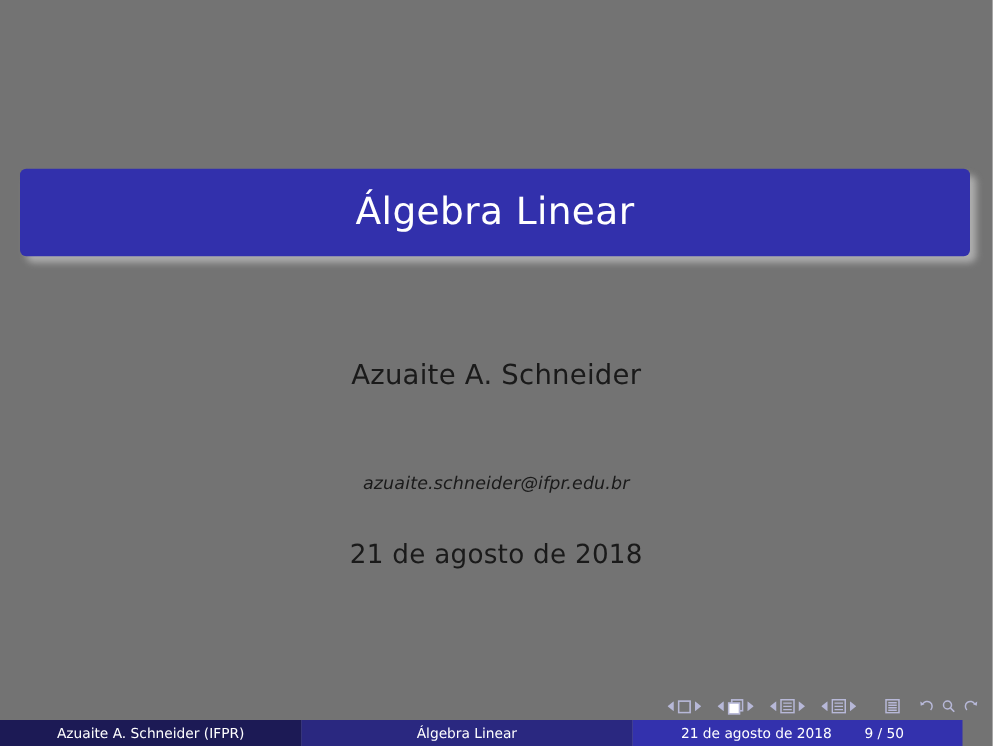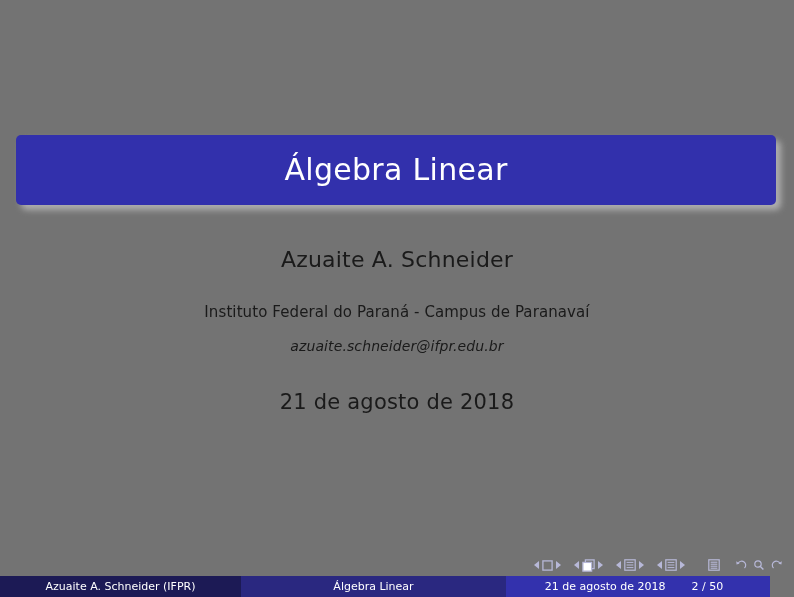--- a/index.html
+++ b/index.html
@@ -65,20 +65,21 @@
   }
 
   
   .centered-line {
     position: absolute;
     left: 0;
     width: 794px;
     text-align: center;
     color: #1a1a1a;
     white-space: nowrap;
+    margin-top: 41px;
   }
   #author-line {
     top: 247px;
     font-size: 22px;
     letter-spacing: 0.2px;
   }
   #institute-line {
     top: 303px;
     font-size: 15px;
     letter-spacing: 0.1px;
@@ -167,21 +168,20 @@
 
   <div id="titleblock-wrap">
     <div id="titleblock-shadow"></div>
     <div id="titleblock">
       <span id="title-text">Álgebra Linear</span>
     </div>
   </div>
 
   <div class="centered-line" id="author-line">Azuaite A. Schneider</div>
 
-  <div class="centered-line" id="institute-line">Instituto Federal do Paraná - Campus de Paranavaí</div>
 
   <div class="centered-line" id="email-line">azuaite.schneider@ifpr.edu.br</div>
 
   <div class="centered-line" id="date-line">21 de agosto de 2018</div>
 
   <div id="nav-symbols">
 
     <div class="nav-group">
       <svg class="nav-icon tri" width="6" height="8" viewBox="0 0 6 8">
           <polygon points="5,0 5,8 0,4" fill="#b7b8d8"></polygon>
@@ -262,17 +262,17 @@
       </svg>
     </div>
 
   </div>
 
   <div id="footer">
     <div class="footer-seg" id="footer-author">Azuaite A. Schneider (IFPR)</div>
     <div class="footer-seg" id="footer-title">Álgebra Linear</div>
     <div class="footer-seg" id="footer-right">
       <span id="footer-date">21 de agosto de 2018</span>
-      <span id="footer-page">2 / 50</span>
+      <span id="footer-page">9 / 50</span>
     </div>
   </div>
 
 </div>
 
 </body></html>

